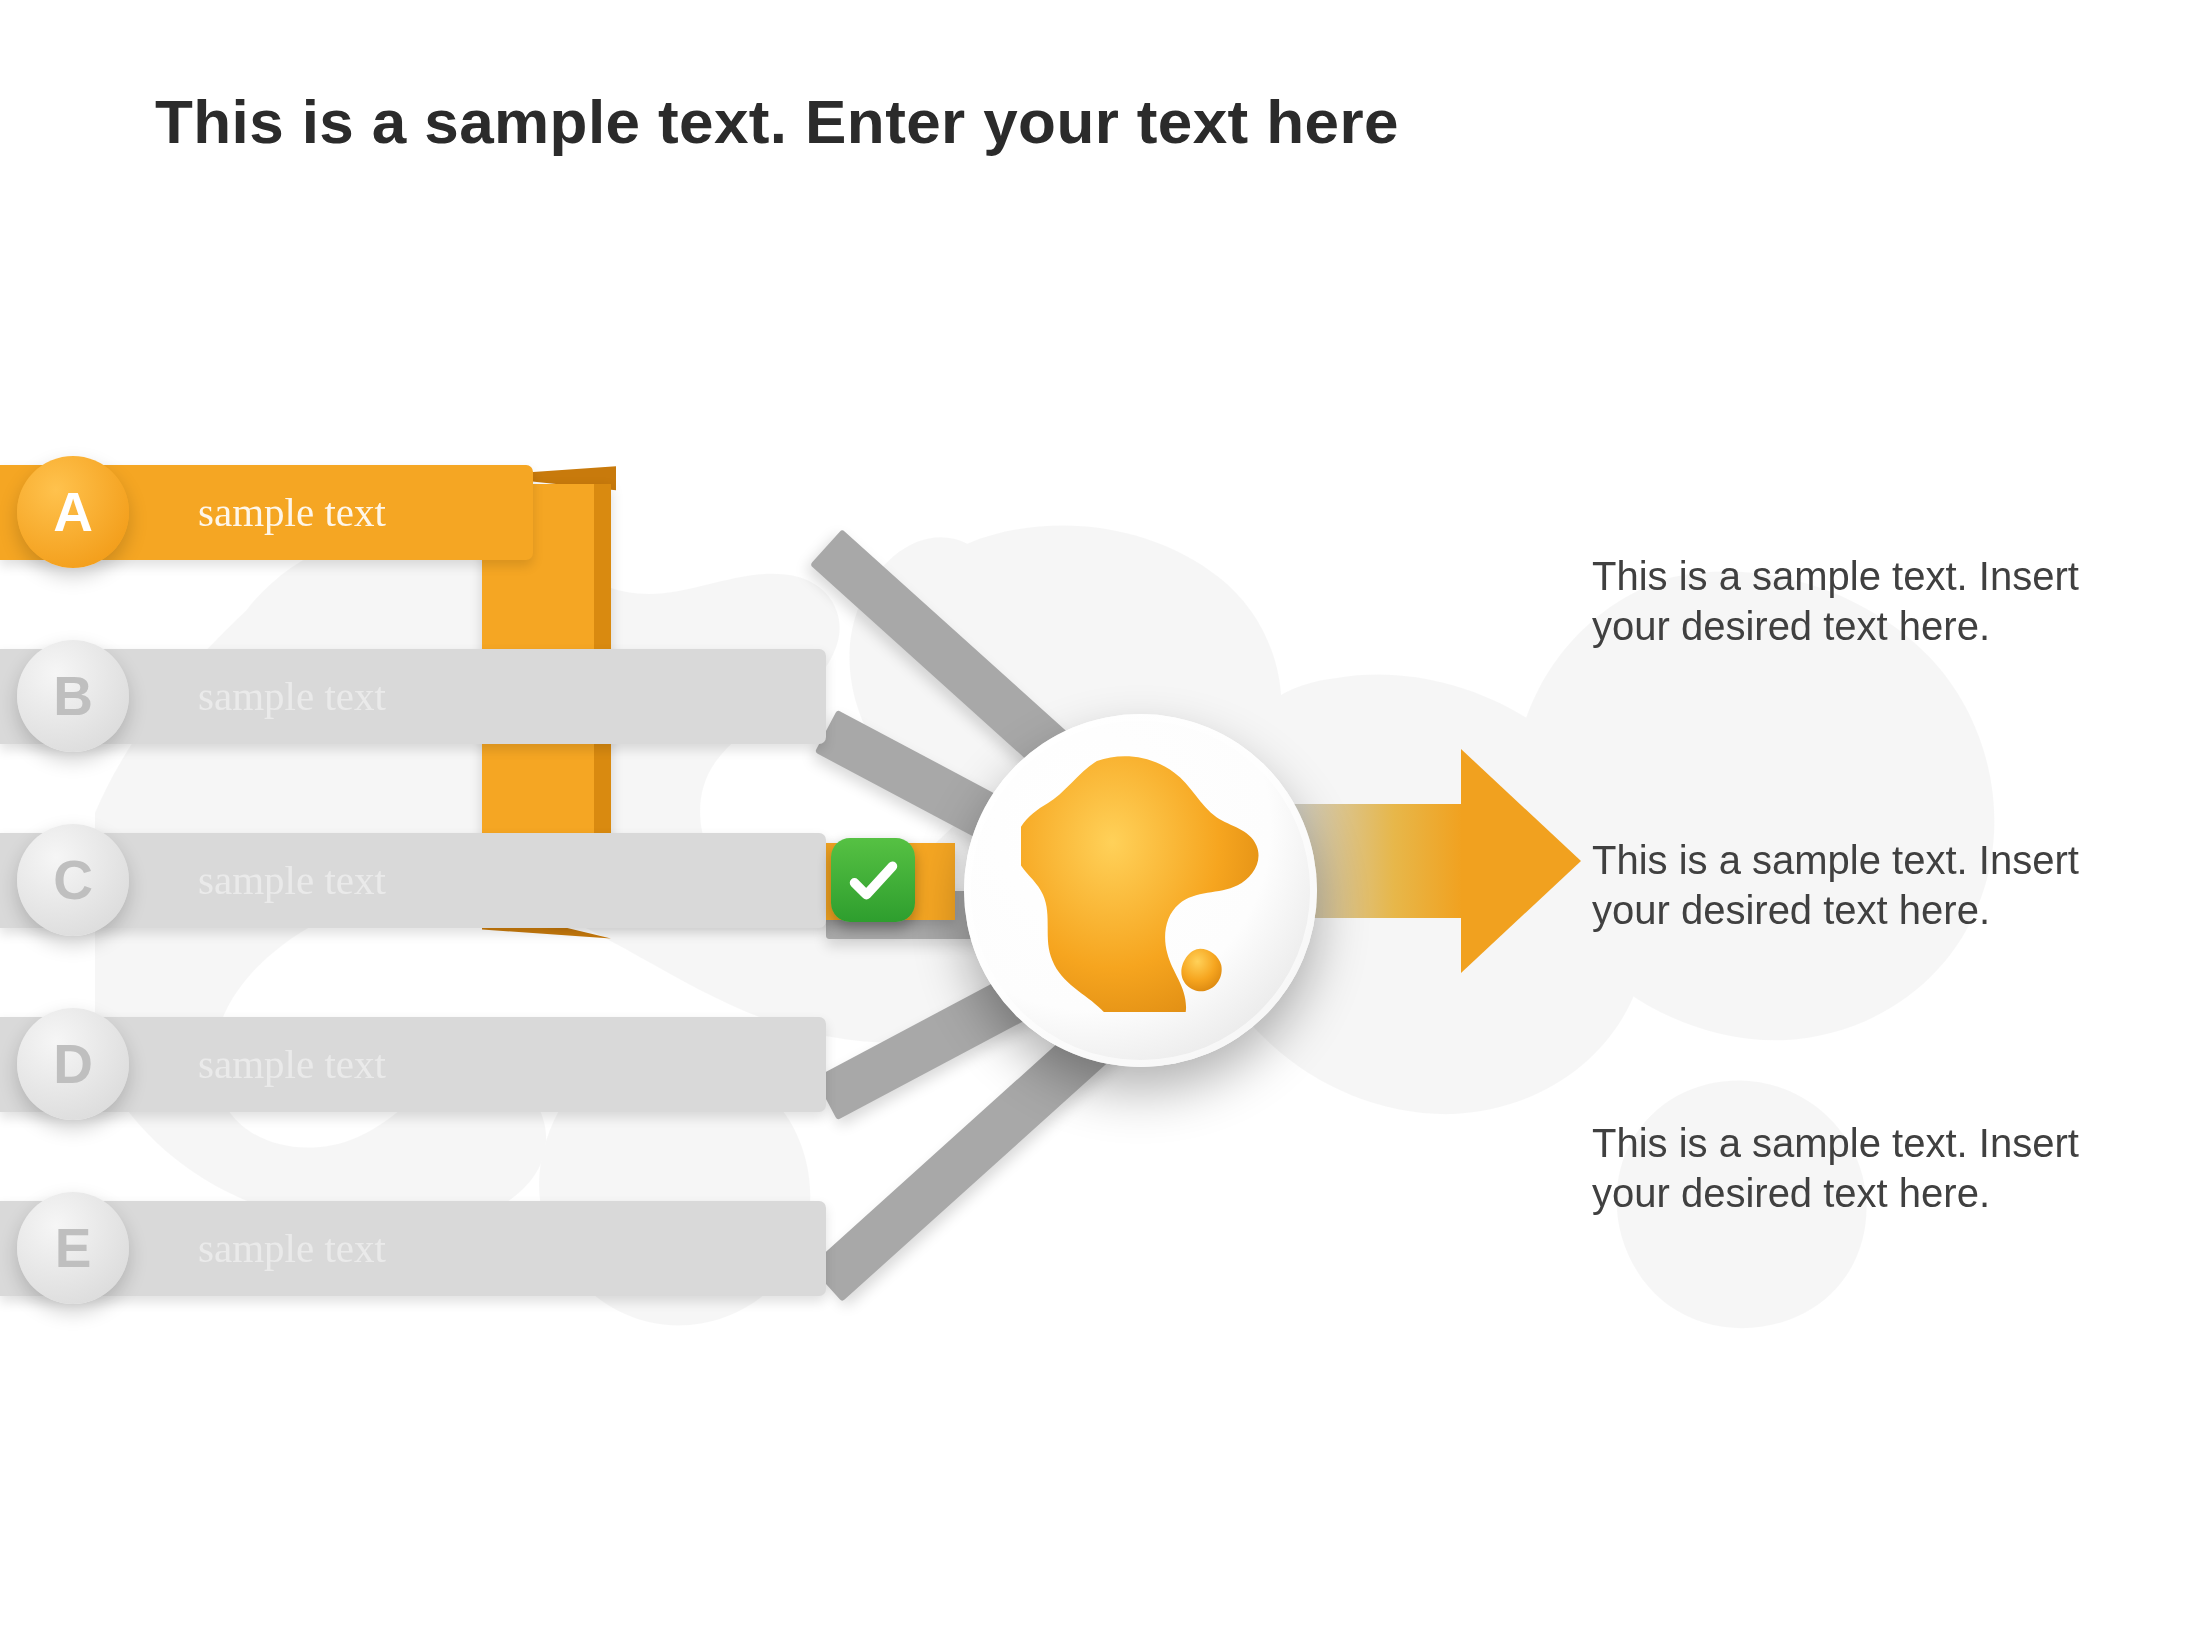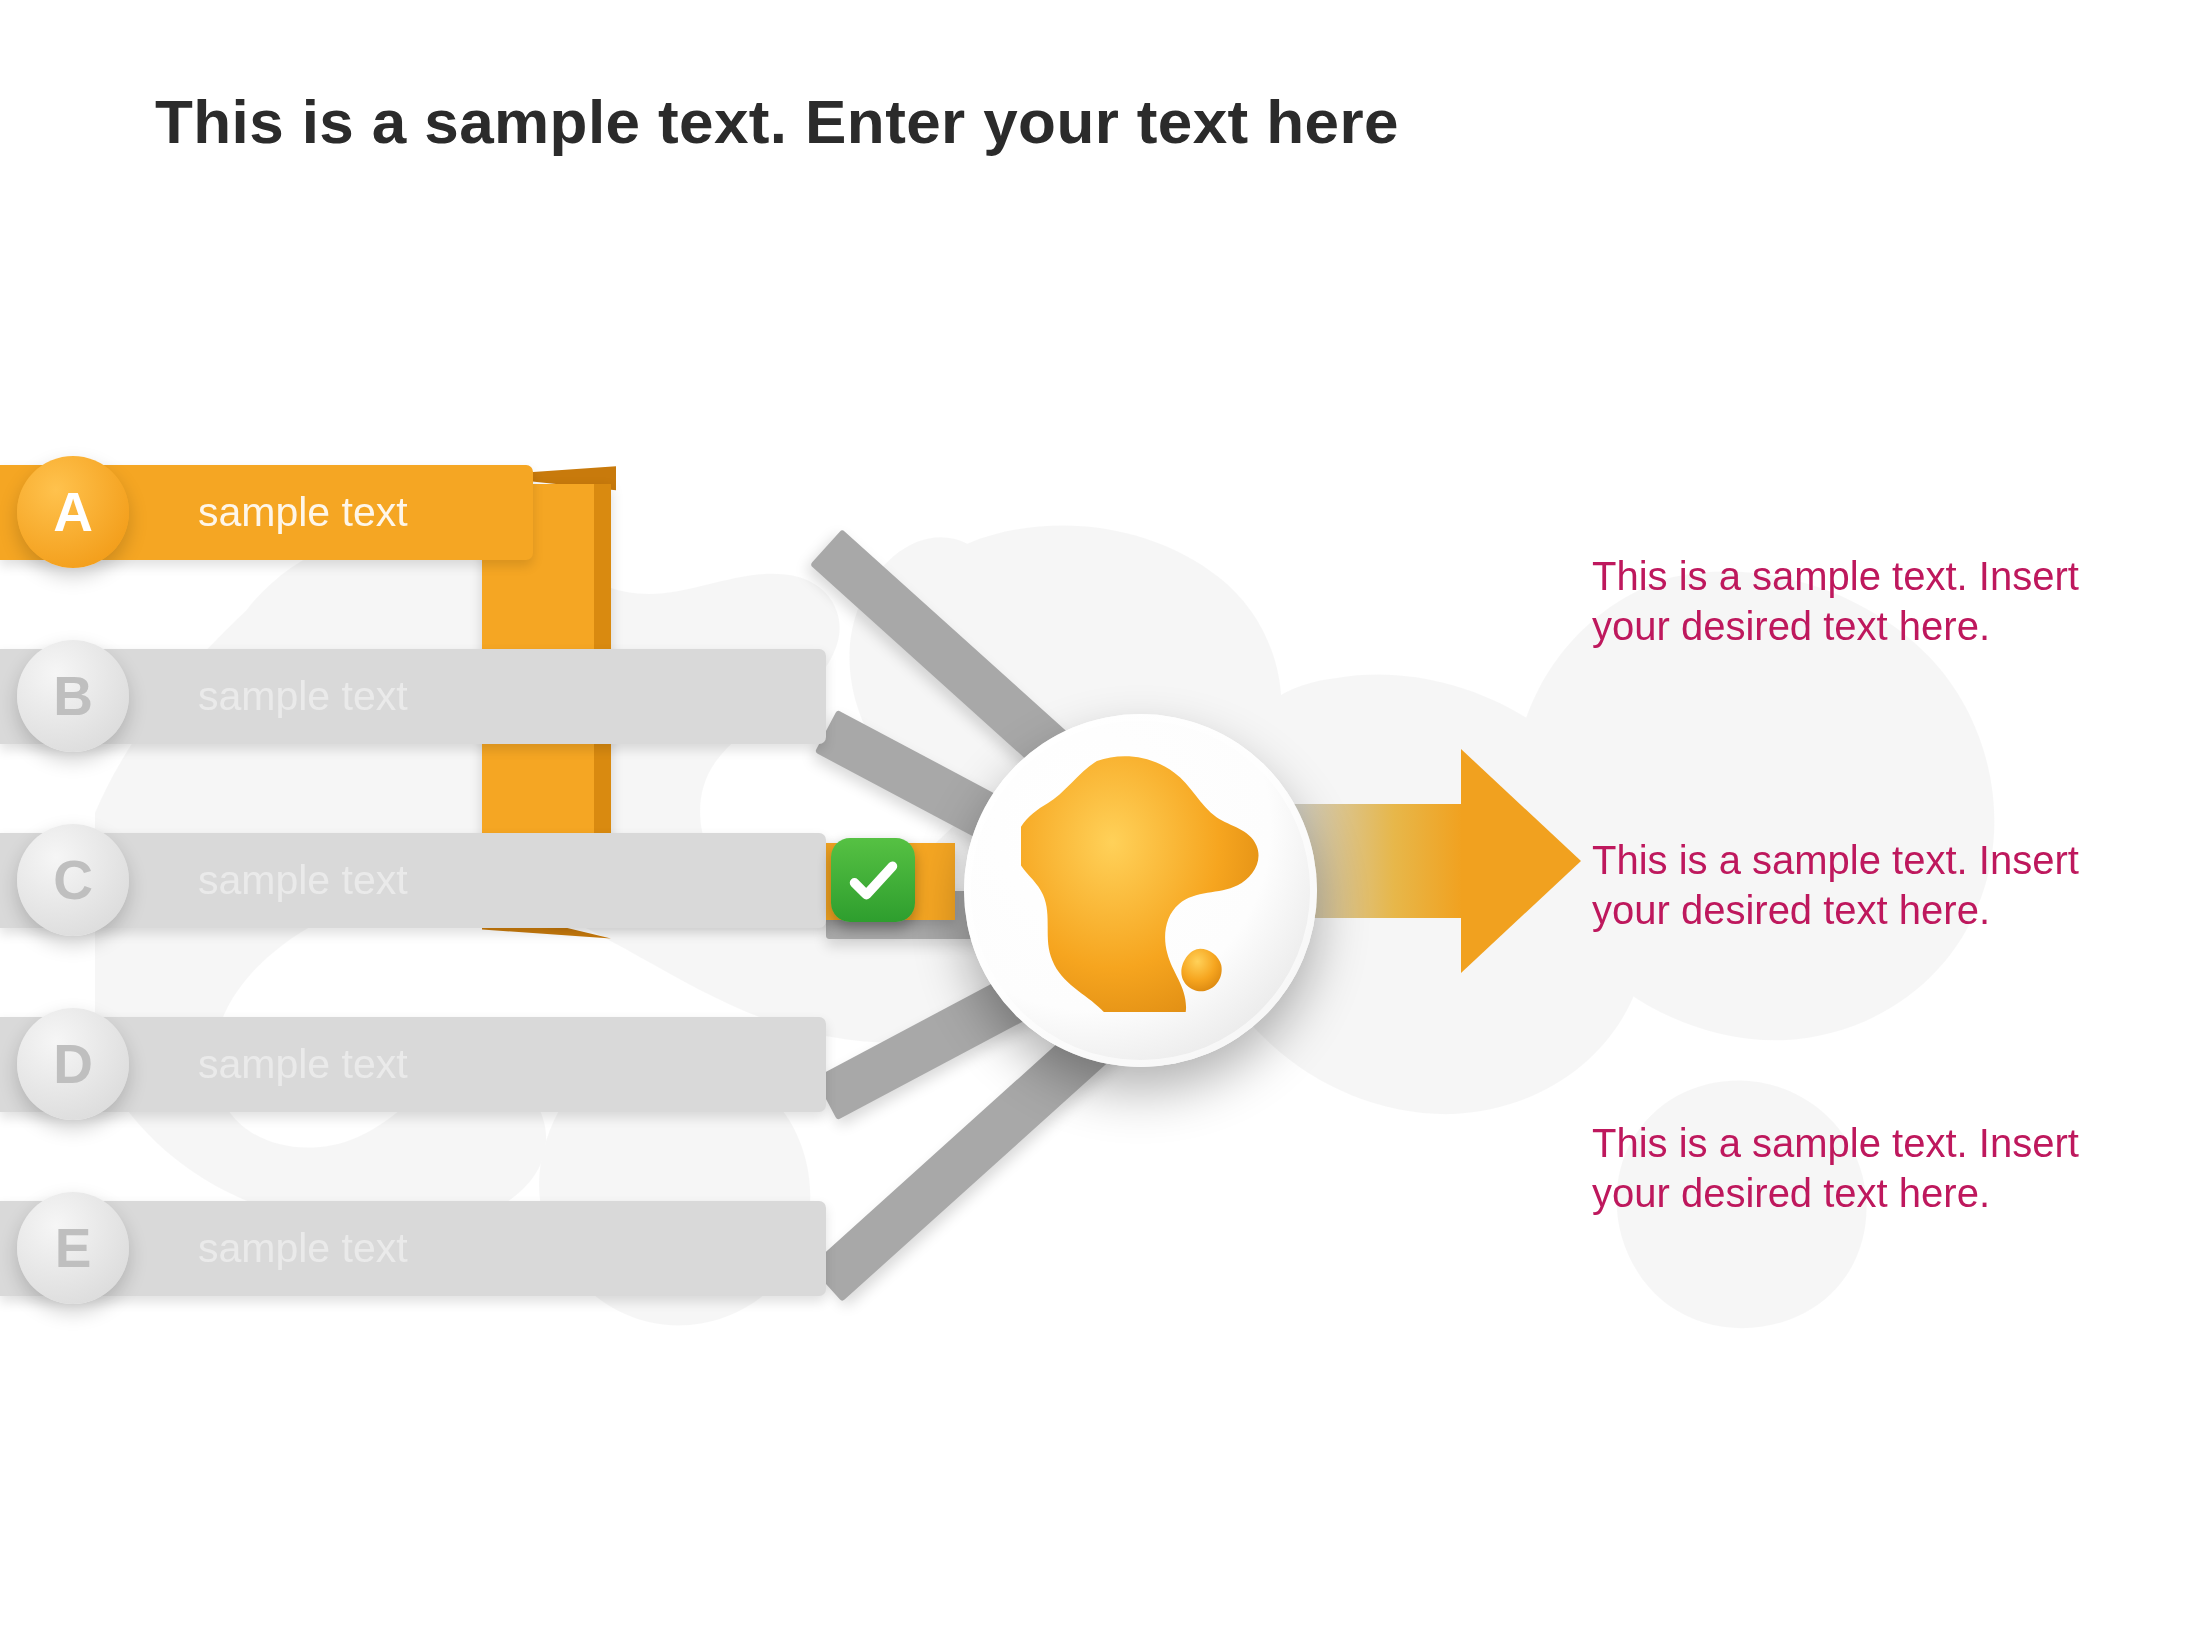--- a/index.html
+++ b/index.html
@@ -62,20 +62,21 @@
     }
     .bar-label {
       position: absolute;
       left: 198px;
       top: 0;
       line-height: 95px;
       font-size: 41px;
       font-weight: 400;
       color: #ffffff;
       opacity: 0.9;
+      font-family: Liberation Serif, serif;
     }
     .bar-row.inactive .bar-label { color: #f2f2f2; opacity: 0.7; }
 
     .letter-circle {
       position: absolute;
       left: 17px;
       top: -8.6px;
       width: 112px;
       height: 112px;
       border-radius: 50%;
@@ -203,21 +204,21 @@
     }
 
     
     .right-text {
       position: absolute;
       left: 1592px;
       width: 499px;
       font-size: 40px;
       line-height: 1.25;
       font-weight: 400;
-      color: #be185d;
+      color: #404040;
     }
     .rt1 { top: 551px; }
     .rt2 { top: 835px; }
     .rt3 { top: 1118px; }
   </style>
 </head>
 <body>
 
 <svg class="world-map" viewBox="0 0 1200 700">
   <g fill="#9a9a9a">

